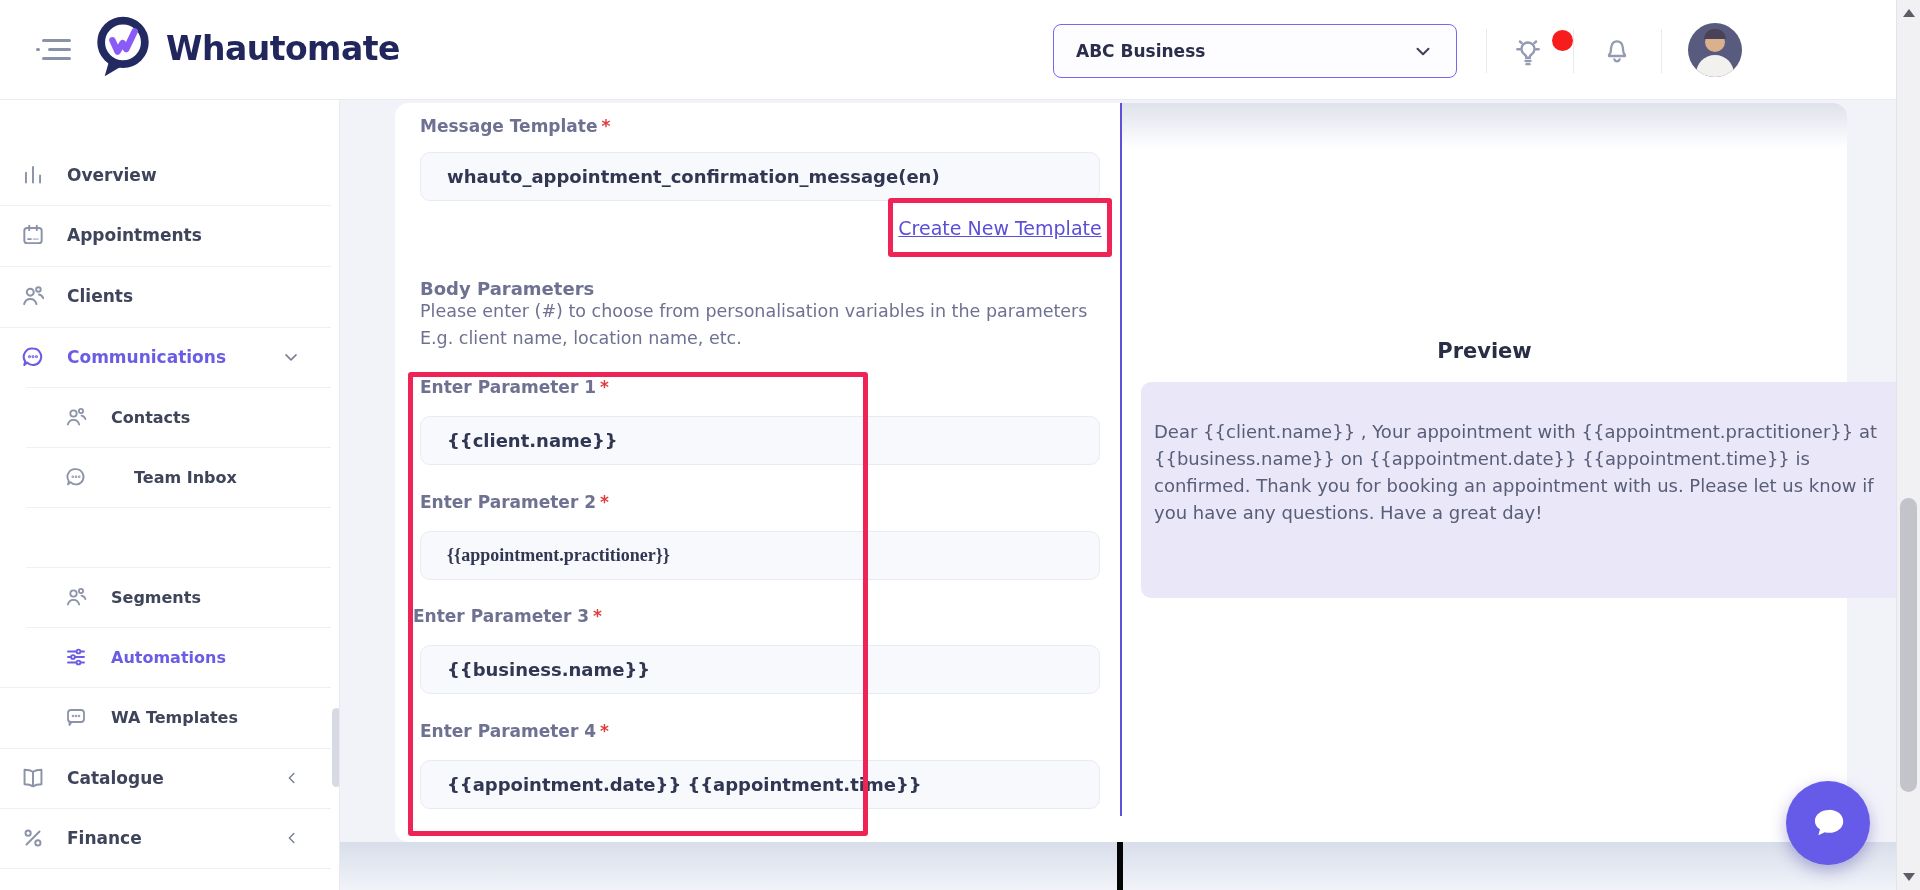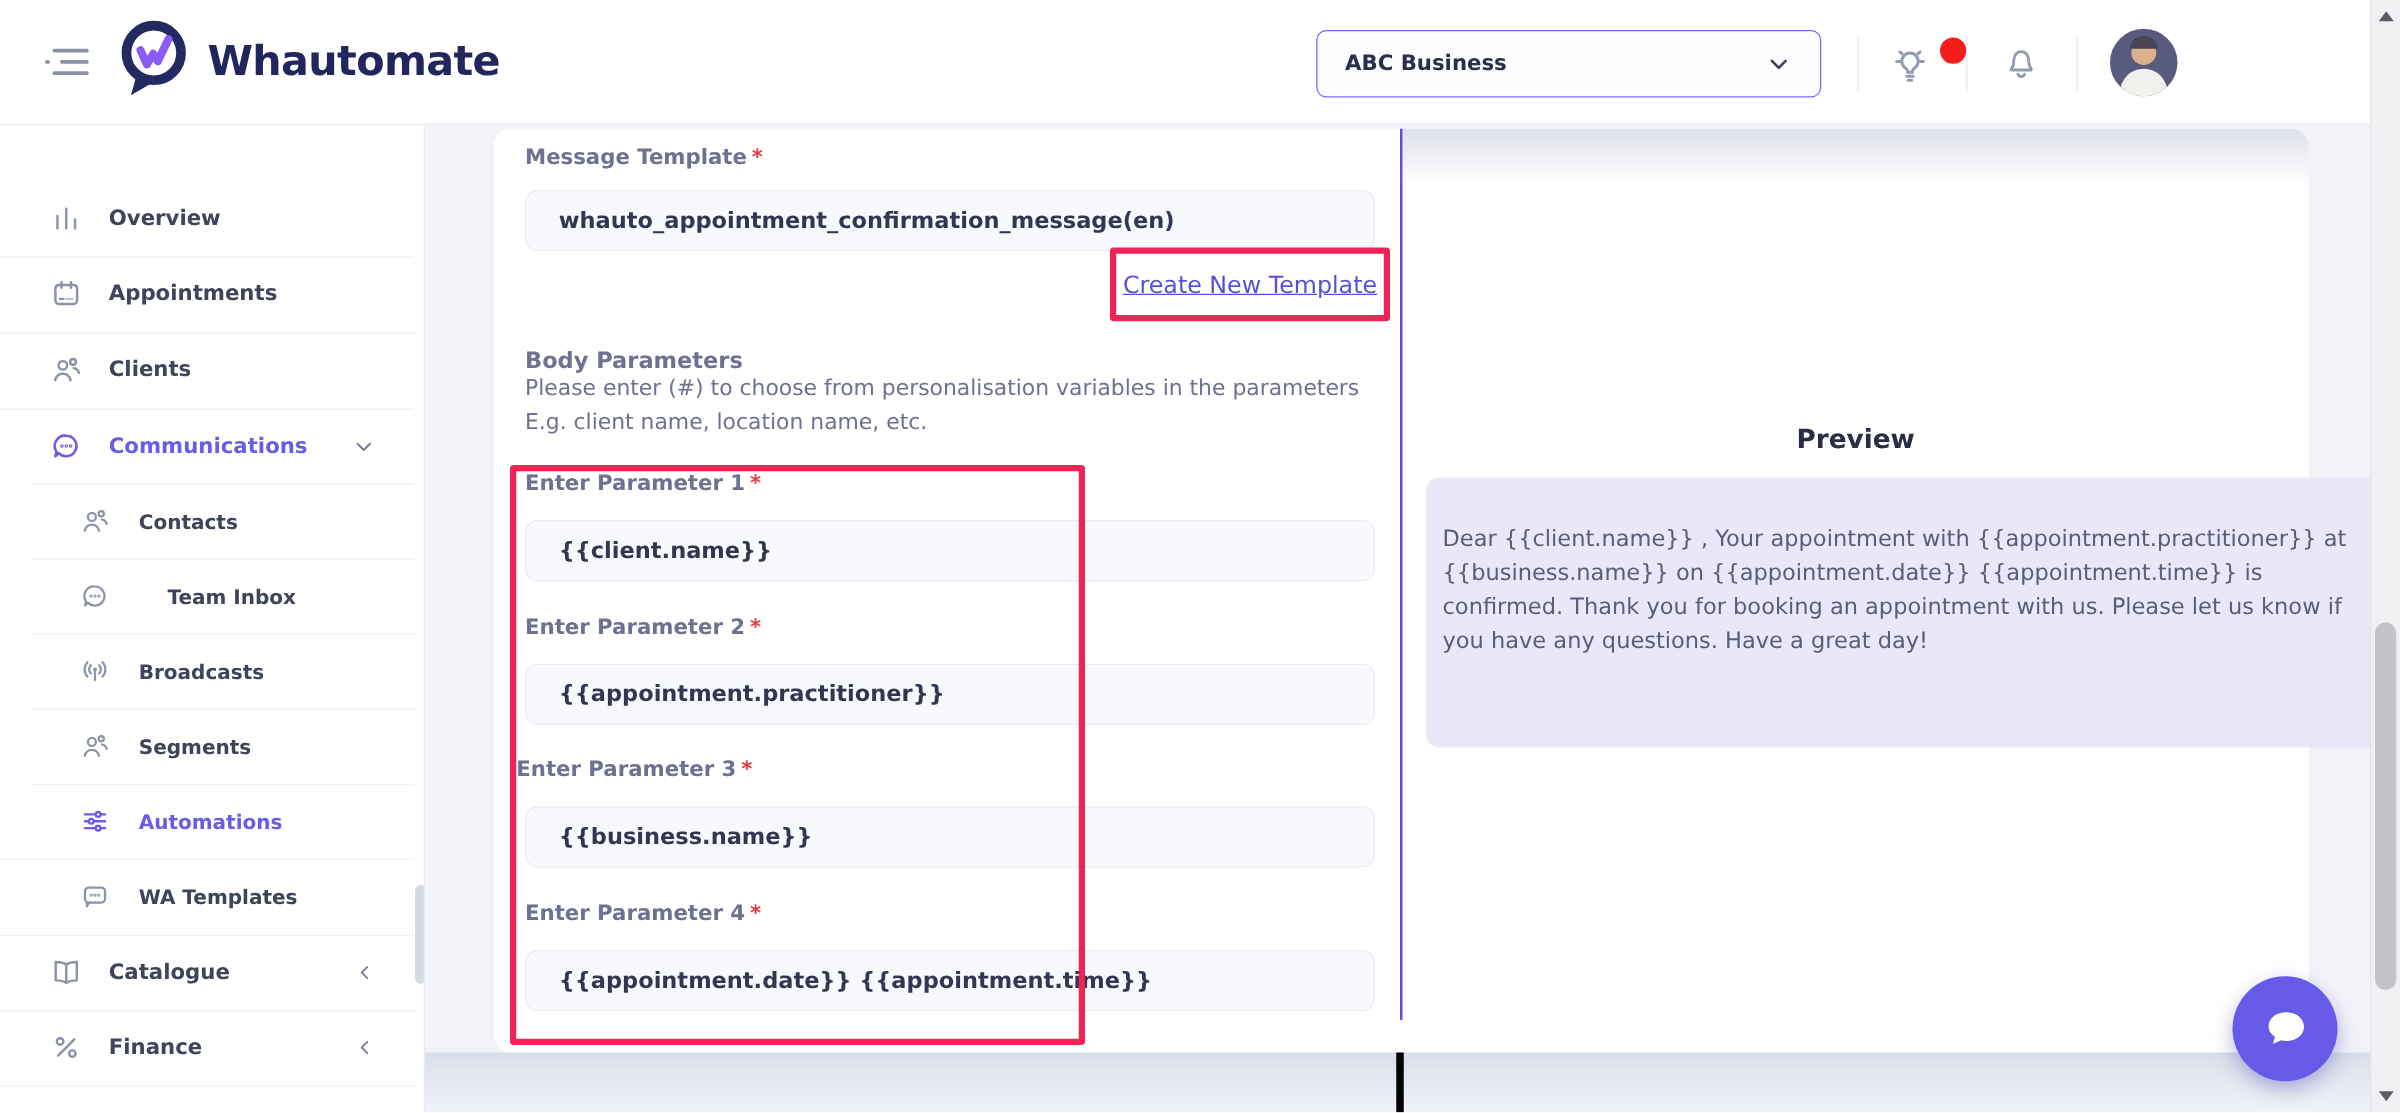--- a/index.html
+++ b/index.html
@@ -28,21 +28,21 @@
   .avatar .head{position:absolute;left:17px;top:9px;width:20px;height:20px;border-radius:50%;background:#d9b18c;}
   .avatar .hair{position:absolute;left:16px;top:6px;width:22px;height:10px;border-radius:11px 11px 0 0;background:#4a4257;}
   .avatar .body{position:absolute;left:8px;top:32px;width:38px;height:26px;border-radius:19px 19px 0 0;background:#f3f1ee;}
   .user-name{position:absolute;left:1753px;top:0;height:100px;display:flex;align-items:center;
              font-size:19px;color:#3f4357;}
 
   
   .sidebar{position:absolute;left:0;top:100px;width:340px;height:790px;background:#fff;
            border-right:1px solid #e9eaf1;overflow:hidden;z-index:4;}
   .nav-row{position:absolute;left:0;width:331px;height:60px;display:flex;align-items:center;
-           gap:21px;padding-left:40px;color:#3e4459;font-size:17px;font-weight:600;cursor:pointer;}
+           gap:21px;padding-left:20px;color:#3e4459;font-size:17px;font-weight:600;cursor:pointer;}
   .nav-row.sub{padding-left:64px;font-size:16px;}
   .nav-row .nicon{width:26px;height:26px;color:#8b93a8;flex:0 0 auto;display:flex;align-items:center;}
   .nav-row.active{color:#6b5ce6;}
   .nav-row.active .nicon{color:#6b5ce6;}
   .nav-chevron{position:absolute;right:30px;color:#7a8196;display:flex;}
   .sb-div{position:absolute;left:0;width:331px;height:1px;background:#eef0f5;}
   .sb-div.ind{left:26px;width:305px;}
   .sb-thumb{position:absolute;left:332px;top:608px;width:9px;height:79px;border-radius:5px;background:#d7dae3;}
 
   
@@ -235,33 +235,20 @@
           <path d="M12 4.2a7.6 7.6 0 1 1-5.5 12.9L4 19.4l.8-3.4A7.6 7.6 0 0 1 12 4.2z"></path>
           <circle cx="8.8" cy="11.8" r="0.4" fill="currentColor"></circle>
           <circle cx="12" cy="11.8" r="0.4" fill="currentColor"></circle>
           <circle cx="15.2" cy="11.8" r="0.4" fill="currentColor"></circle>
         </svg>
       </span>
       <span>Team Inbox</span>
     </div>
     <div class="sb-div ind" style="top:407px;"></div>
 
-    <div class="nav-row sub" style="top:407px;">
-      <span class="nicon">
-        <svg width="24" height="24" viewBox="0 0 24 24" fill="none" stroke="currentColor" stroke-width="1.8" stroke-linecap="round">
-          <circle cx="12" cy="10.5" r="1.5" fill="currentColor" stroke="none"></circle>
-          <path d="M12 12.5v6.5"></path>
-          <path d="M8.7 13.8a4.6 4.6 0 0 1 0-6.6"></path>
-            <path d="M15.3 7.2a4.6 4.6 0 0 1 0 6.6"></path>
-          <path d="M6 16.2a8.2 8.2 0 0 1 0-11.4"></path>
-            <path d="M18 4.8a8.2 8.2 0 0 1 0 11.4"></path>
-        </svg>
-      </span>
-      <span>Broadcasts</span>
-    </div>
     <div class="sb-div ind" style="top:467px;"></div>
 
     <div class="nav-row sub" style="top:467px;">
       <span class="nicon">
         <svg width="24" height="24" viewBox="0 0 24 24" fill="none" stroke="currentColor" stroke-width="1.8" stroke-linecap="round">
           <circle cx="9.5" cy="8.5" r="3.2"></circle>
           <path d="M3.8 19.5c.9-3.1 3-4.7 5.7-4.7s4.8 1.6 5.7 4.7"></path>
           <circle cx="17" cy="6" r="2.1"></circle>
           <path d="M17.5 10.6c2 .3 3.3 1.5 3.9 3.5"></path>
         </svg>
@@ -358,21 +345,21 @@
     <div class="desc" style="top:224px;">E.g. client name, location name, etc.</div>
 
     <div class="f-label" style="left:25px;top:274px;">
       <span>Enter Parameter 1</span><span class="req">*</span>
     </div>
     <input class="inp" style="left: 25px; top: 313px;" readonly="" value="{{client.name}}">
 
     <div class="f-label" style="left:25px;top:389px;">
       <span>Enter Parameter 2</span><span class="req">*</span>
     </div>
-    <input class="inp" style="left: 25px; top: 428px;" readonly="" value="{{appointment.practitioner}}">
+    <input class="inp" style="left: 25px; top: 428px; font-family: Liberation Serif, serif;" readonly="" value="{{appointment.practitioner}}">
 
     <div class="f-label" style="left:18px;top:503px;">
       <span>Enter Parameter 3</span><span class="req">*</span>
     </div>
     <input class="inp" style="left: 25px; top: 542px;" readonly="" value="{{business.name}}">
 
     <div class="f-label" style="left:25px;top:618px;">
       <span>Enter Parameter 4</span><span class="req">*</span>
     </div>
     <input class="inp" style="left: 25px; top: 657px;" readonly="" value="{{appointment.date}} {{appointment.time}}">

